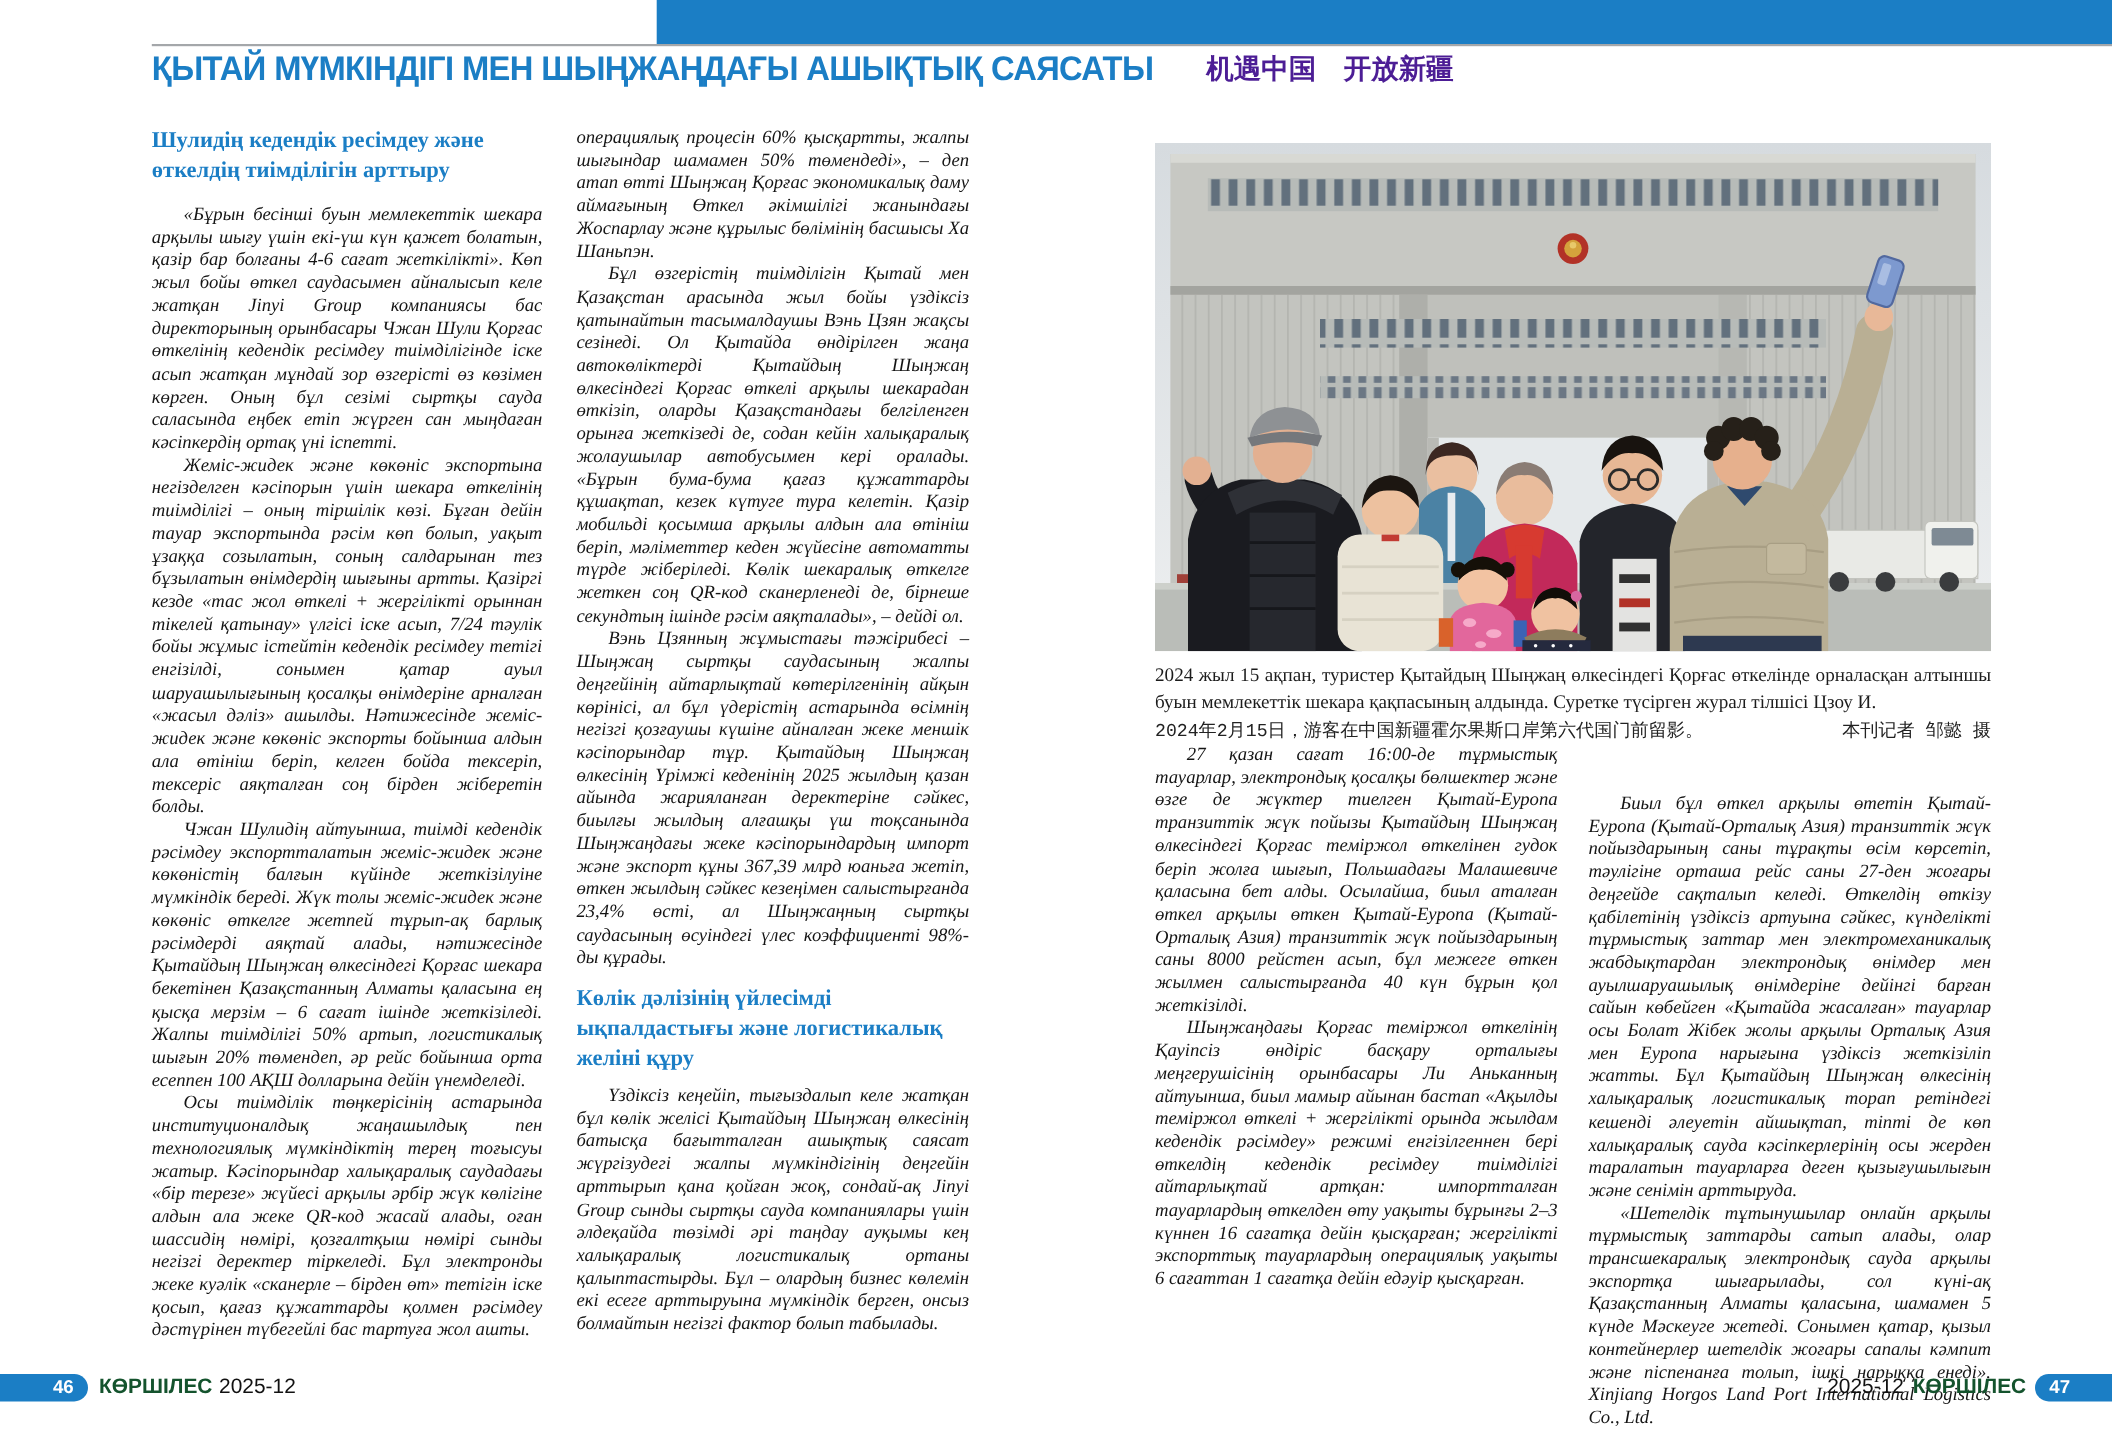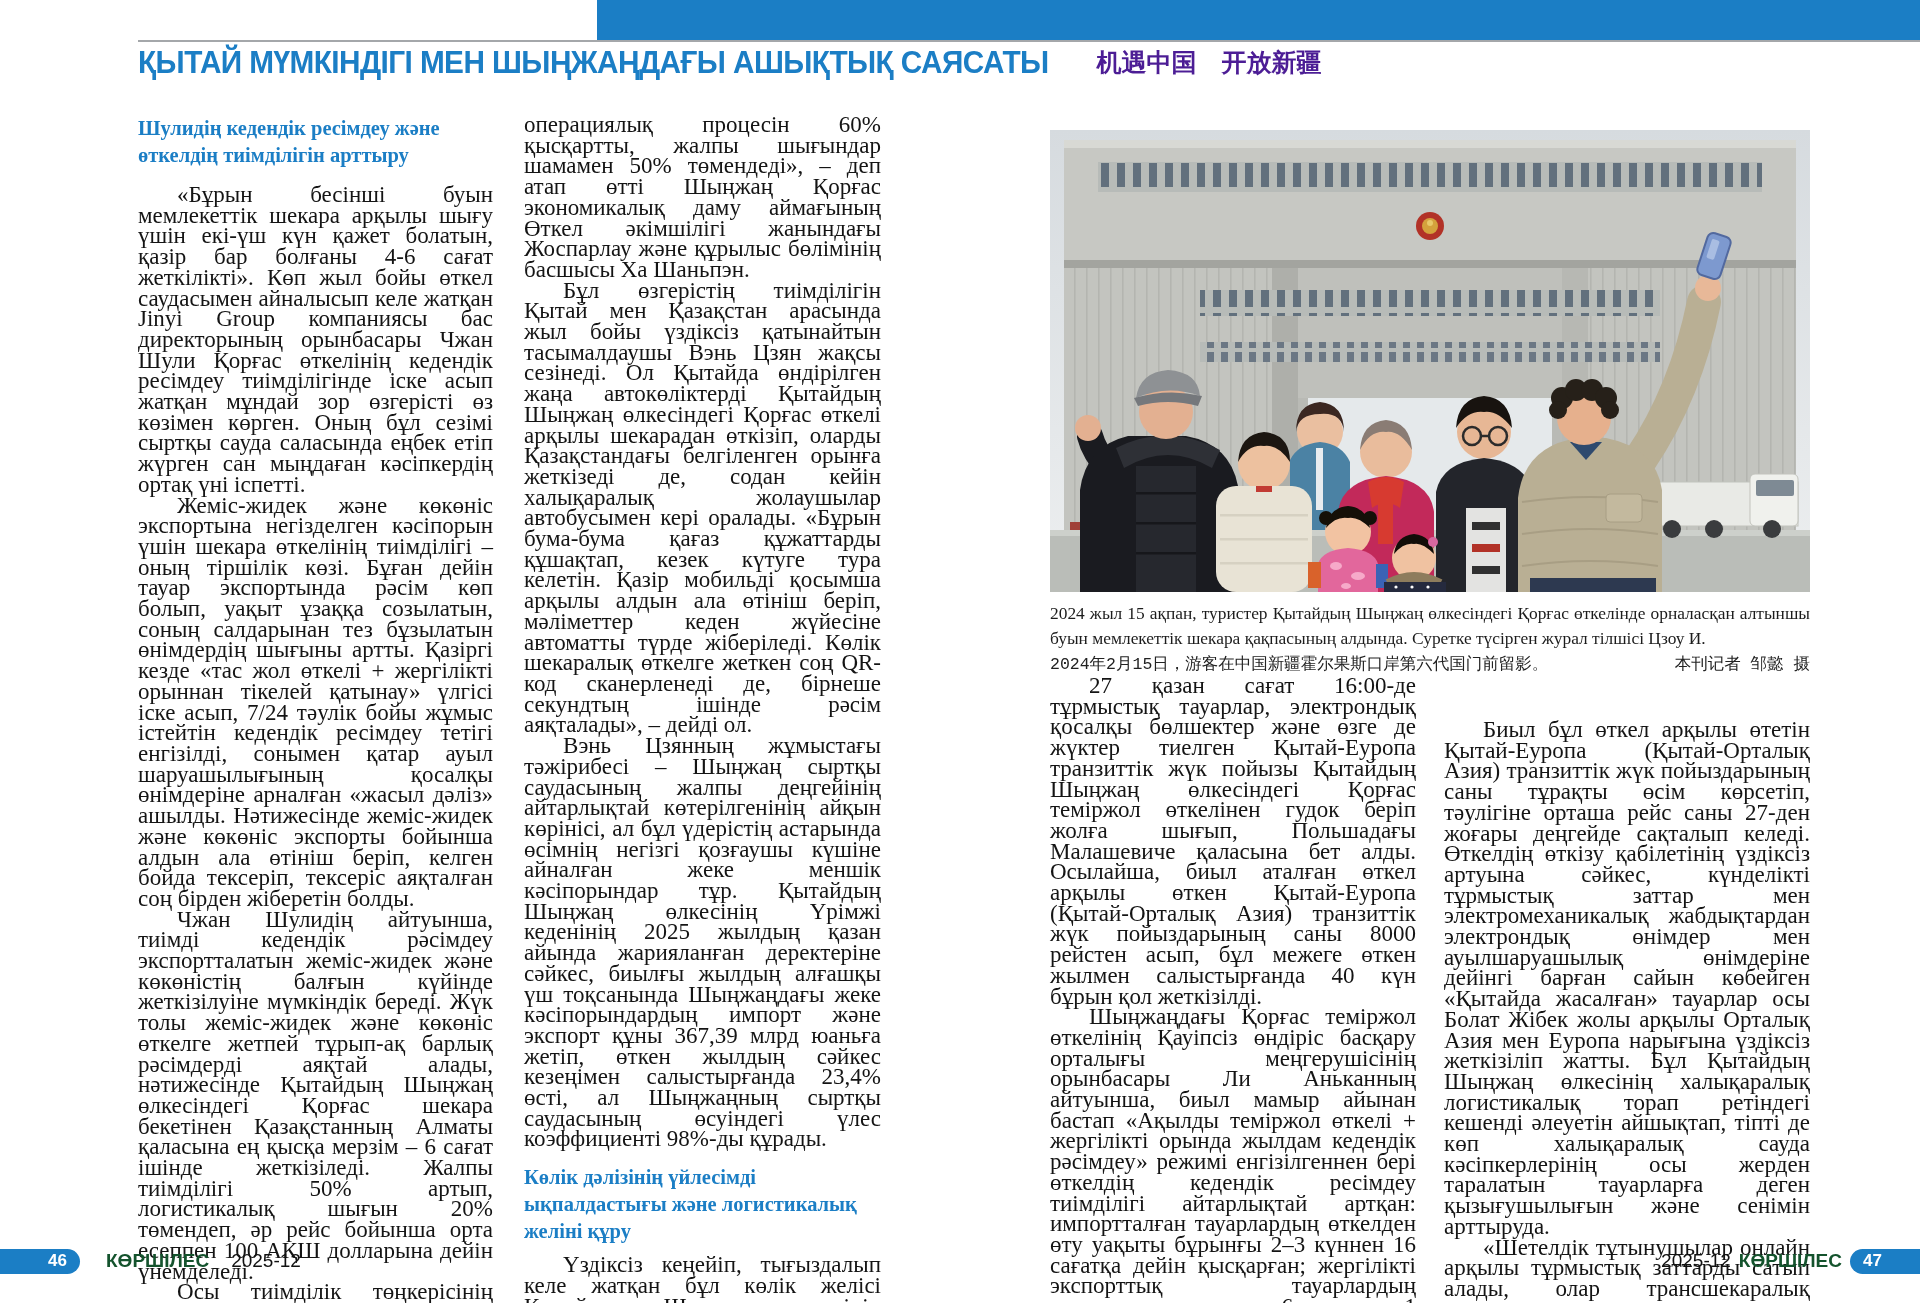--- a/index.html
+++ b/index.html
@@ -24,29 +24,29 @@
   .col{position:absolute;top:115px;text-align:justify;}
   #col1{left:138px;width:355px;}
   #col2{left:524px;width:357px;}
   #col3{left:1050px;top:676px;width:366px;}
   #col4{left:1444px;top:720px;width:366px;}
   .col-heading{
     font-weight:700;font-size:20.5px;line-height:27px;color:#1b7ec5;
     margin:0 0 16px 0;text-align:left;
   }
   .col-heading.mid{margin:14px 0 10px 0;}
-  .body-p{font-size:23px;line-height:20.7px;margin:0;text-indent:1.7em;}
+  .body-p{font-size:17px;line-height:20.7px;margin:0;text-indent:1.7em;font-style:italic;}
   .body-p.cont{text-indent:0;}
   
   #photo-frame{left:1050px;top:130px;width:760px;height:462px;}
   #caption-kk{left:1050px;top:601px;width:760px;font-size:17.4px;line-height:25px;text-align:justify;color:#1c1c1c;}
   #caption-zh-row{left:1050px;top:653px;width:760px;display:flex;justify-content:space-between;font-size:16.5px;color:#222;font-family:Liberation Mono, monospace;}
   
   .footer{top:1248px;height:26px;display:flex;align-items:center;}
-  #footer-left{left:0;gap:16px;}
+  #footer-left{left:0;}
   #footer-right{right:0;left:auto;}
   .page-pill{
     background:#1b7ec5;color:#fff;height:25px;display:flex;align-items:center;
     font-family:"Liberation Sans", sans-serif;font-weight:700;font-size:17px;
   }
   #pill-46{width:80px;border-radius:0 13px 13px 0;justify-content:flex-end;padding-right:13px;box-sizing:border-box;}
   #pill-47{width:70px;border-radius:13px 0 0 13px;justify-content:flex-start;padding-left:13px;box-sizing:border-box;}
   .footer .brand{font-family:"Liberation Sans", sans-serif;font-weight:700;font-size:19px;color:#14532d;margin:0 6px;}
   .footer .issue{font-family:"Liberation Sans", sans-serif;font-size:19px;color:#111;text-align:center;}
   #footer-left .brand{margin-left:10px;}

